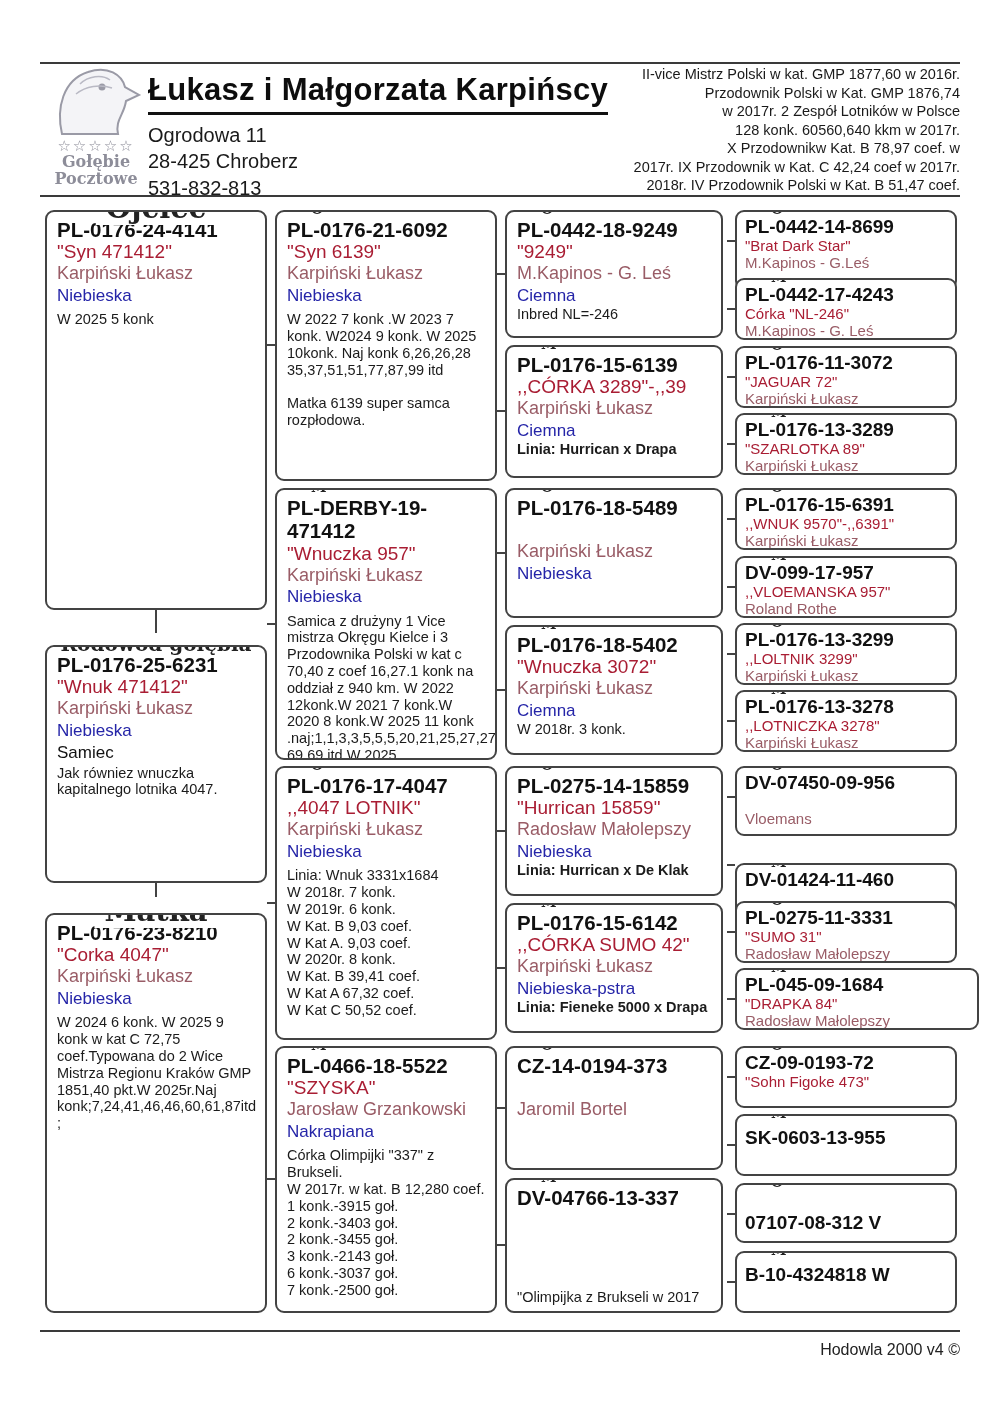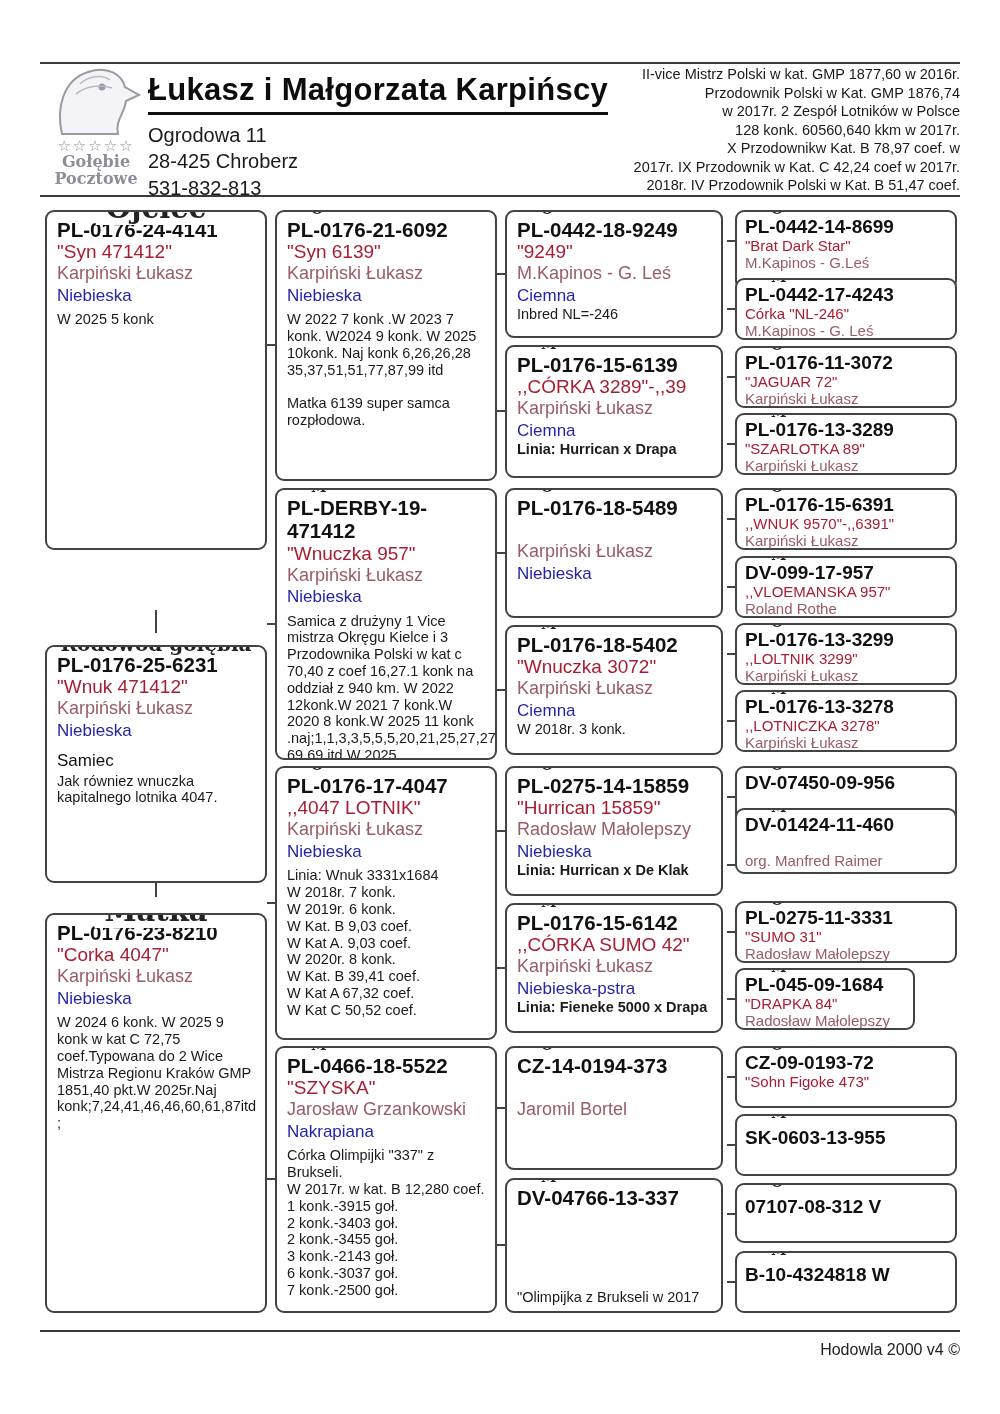--- a/index.html
+++ b/index.html
@@ -22,21 +22,21 @@
   .g4{padding:4px 8px;}
   .boxlabel{position:absolute;background:#fff;font-family:"DejaVu Serif",serif;font-weight:bold;
             color:#222;white-space:nowrap;z-index:3;}
   .lab-om{top:-10px;left:26px;font-size:14px;padding:0 8px;letter-spacing:1px;}
   .lab-big{top:-20px;left:50%;transform:translateX(-50%);font-size:29px;padding:0 10px;}
   .lab-mid{top:-14px;left:50%;transform:translateX(-50%);font-size:20px;padding:0 8px;}
   .ring{font-weight:bold;font-size:20.5px;color:#111;}
   .pname{font-size:19px;color:#a91d33;min-height:22px;}
   .owner{font-size:18px;color:#995c66;}
   .pcolor{font-size:17px;color:#2525a8;margin-top:2px;}
-  .sexline{font-size:17px;color:#111;margin-top:11px;}
+  .sexline{font-size:17px;color:#111;margin-top:3px;}
   .details{font-size:14.5px;color:#1b1b1b;line-height:1.16;margin-top:6px;white-space:pre-line;}
   .details.bottom{position:absolute;bottom:5px;left:10px;right:6px;margin:0;}
   .g4 .ring{font-size:19px;}
   .g4 .pname{font-size:15px;min-height:17px;line-height:1.1;}
   .g4 .owner{font-size:15px;line-height:1.1;}
   
   .tick{position:absolute;height:2px;background:#434343;z-index:1;}
   .vline{position:absolute;width:2px;background:#434343;z-index:1;}
   .footer{position:absolute;right:40px;top:1341px;font-size:16px;color:#222;}
 </style>
@@ -64,21 +64,21 @@
 531-832-813</div>
   <div class="hdr-achv">II-vice Mistrz Polski w kat. GMP 1877,60 w 2016r.
 Przodownik Polski w Kat. GMP 1876,74
 w 2017r. 2 Zespół Lotników w Polsce
 128 konk. 60560,640 kkm w 2017r.
 X Przodownikw Kat. B 78,97 coef. w
 2017r. IX Przodownik w Kat. C 42,24 coef w 2017r.
 2018r. IV Przodownik Polski w Kat. B 51,47 coef.</div>
   <div class="rule" style="top:195px"></div>
 
-  <section class="pbox" style="left:45px;top:210px;width:222px;height:340px">
+  <section class="pbox" style="left:45px;top:210px;width:222px;height:400px">
     <span class="boxlabel lab-big">Ojciec</span>
     <div class="ring">PL-0176-24-4141</div>
     <div class="pname">"Syn 471412"</div>
     <div class="owner">Karpiński Łukasz</div>
     <div class="pcolor">Niebieska</div>
     <div class="details">W 2025 5 konk</div>
   </section>
 
   <section class="pbox" style="left:45px;top:645px;width:222px;height:238px">
     <span class="boxlabel lab-mid">Rodowód gołębia</span>
@@ -267,50 +267,50 @@
       <div class="ring">PL-0176-13-3278</div>
       <div class="pname">,,LOTNICZKA 3278"</div>
       <div class="owner">Karpiński Łukasz</div>
     </section>
   <section class="pbox g4" style="left:735px;top:766px;width:222px;height:70px">
       <span class="boxlabel lab-om">O</span>
       <div class="ring">DV-07450-09-956</div>
       <div class="pname"></div>
       <div class="owner">Vloemans</div>
     </section>
-  <section class="pbox g4" style="left:735px;top:808px;width:222px;height:66px">
+  <section class="pbox g4" style="left:735px;top:863px;width:222px;height:66px">
       <span class="boxlabel lab-om">M</span>
       <div class="ring">DV-01424-11-460</div>
       <div class="pname"></div>
       <div class="owner">org. Manfred Raimer</div>
     </section>
   <section class="pbox g4" style="left:735px;top:901px;width:222px;height:62px">
       <span class="boxlabel lab-om">O</span>
       <div class="ring">PL-0275-11-3331</div>
       <div class="pname">"SUMO 31"</div>
       <div class="owner">Radosław Małolepszy</div>
     </section>
-  <section class="pbox g4" style="left:735px;top:968px;width:180px;height:62px">
+  <section class="pbox g4" style="left:735px;top:968px;width:244px;height:62px">
       <span class="boxlabel lab-om">M</span>
       <div class="ring">PL-045-09-1684</div>
       <div class="pname">"DRAPKA 84"</div>
       <div class="owner">Radosław Małolepszy</div>
     </section>
   <section class="pbox g4" style="left:735px;top:1046px;width:222px;height:62px">
       <span class="boxlabel lab-om">O</span>
       <div class="ring">CZ-09-0193-72</div>
       <div class="pname">"Sohn Figoke 473"</div>
     </section>
   <section class="pbox g4" style="left:735px;top:1114px;width:222px;height:62px">
       <span class="boxlabel lab-om">M</span>
       <div class="ring" style="margin-top:7px">SK-0603-13-955</div>
     </section>
   <section class="pbox g4" style="left:735px;top:1183px;width:222px;height:60px">
       <span class="boxlabel lab-om">O</span>
-      <div class="ring" style="margin-top:7px">07107-08-312 V</div>
+      <div class="ring" style="margin-top:23px">07107-08-312 V</div>
     </section>
   <section class="pbox g4" style="left:735px;top:1251px;width:222px;height:62px">
       <span class="boxlabel lab-om">M</span>
       <div class="ring" style="margin-top:7px">B-10-4324818 W</div>
     </section>
 
   <div class="vline" style="left:155px;top:610px;height:23px"></div>
   <div class="vline" style="left:155px;top:883px;height:14px"></div>
   <div class="tick" style="left:267px;top:344px;width:8px"></div>
   <div class="tick" style="left:267px;top:623px;width:8px"></div>

